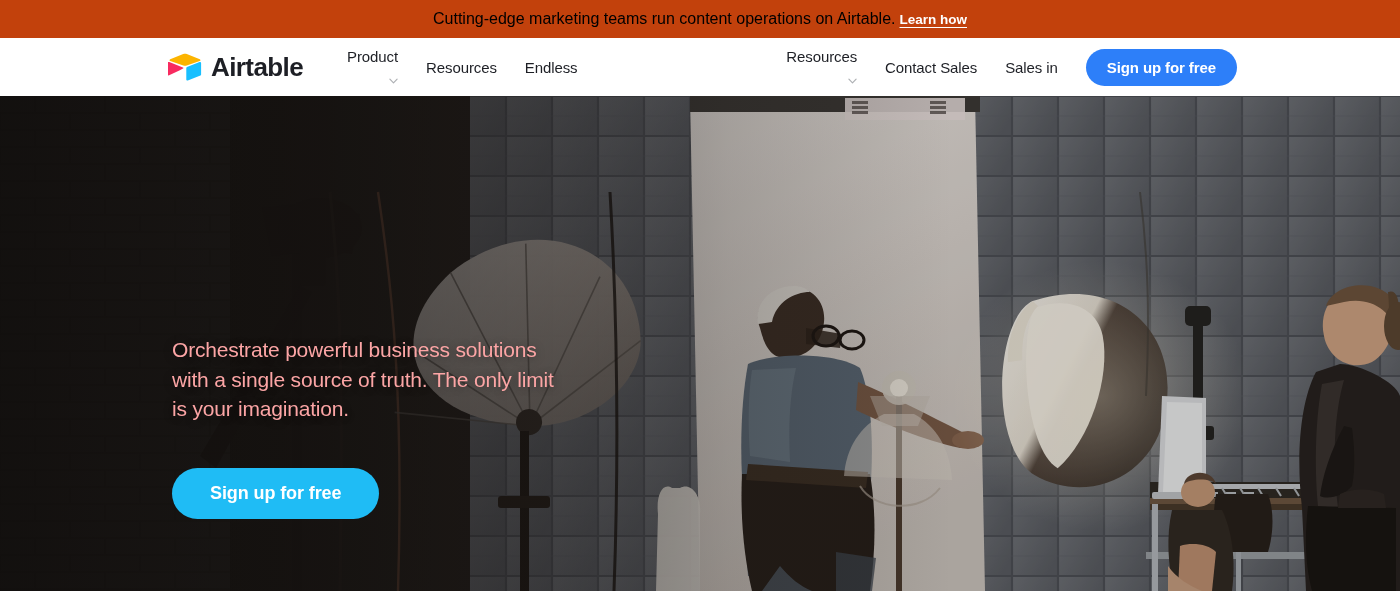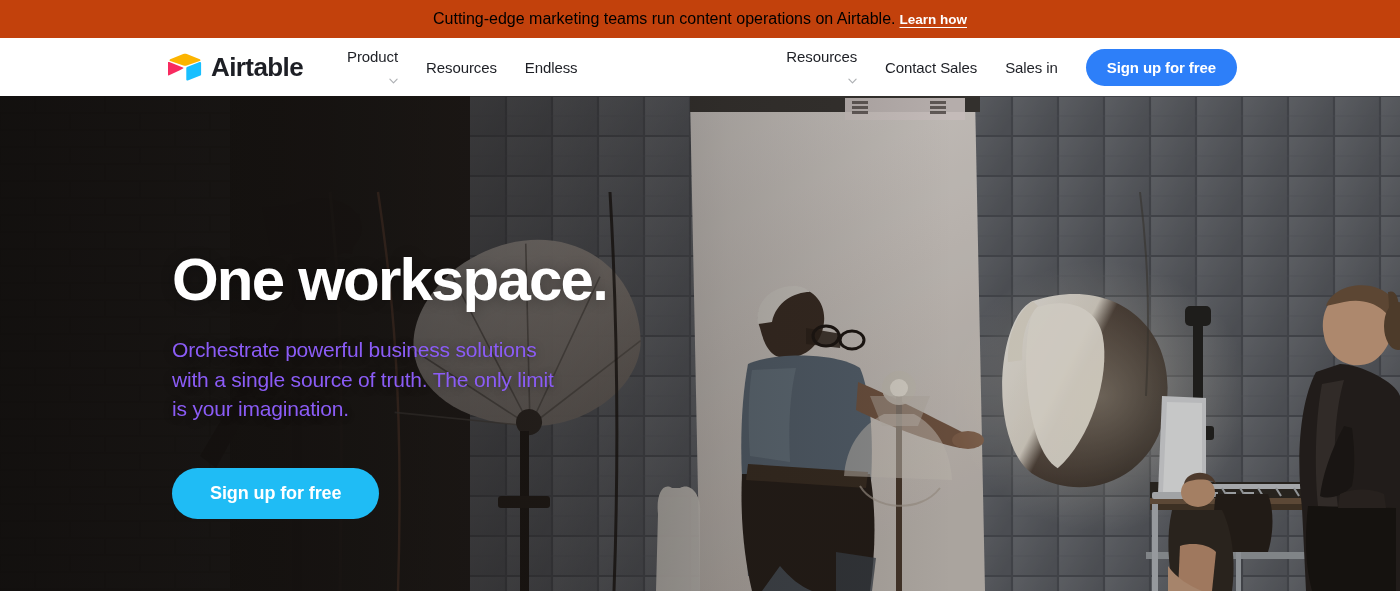--- a/index.html
+++ b/index.html
@@ -126,21 +126,21 @@
   }
   .hero-title {
     color: #ffffff;
     font-size: 60px;
     line-height: 1.08;
     font-weight: 700;
     letter-spacing: -1.8px;
     text-shadow: 0 1px 14px rgba(0,0,0,.3);
   }
   .hero-sub {
-    color: #8b5cf6;
+    color: #fca5a5;
     font-size: 21px;
     line-height: 1.42;
     font-weight: 500;
     margin-top: 22px;
     width: 400px;
     letter-spacing: -0.2px;
     text-shadow: 0 1px 10px rgba(0,0,0,.35);
   }
   .hero-cta {
     margin-top: 44px;
@@ -397,18 +397,18 @@
     <path d="M610 96 C616 200 620 330 614 495" stroke="#15110e" stroke-width="3" fill="none" opacity="0.85"></path>
     <path d="M1140 96 C1148 160 1150 220 1146 300" stroke="#3e3a36" stroke-width="2" fill="none" opacity="0.6"></path>
 
     <rect x="0" y="0" width="1400" height="495" fill="#1a1310" opacity="0.2"></rect>
   </svg>
 
   <div class="hero-overlay"></div>
 
   <div class="hero-content">
     <h1 class="hero-title">
-      <span>One workspace.</span><br>
+      <br>
     </h1>
     <p class="hero-sub">Orchestrate powerful business solutions with a single source of truth. The only limit is your imagination.</p>
     <button class="hero-cta">Sign up for free</button>
   </div>
 </section>
 
 </body></html>

